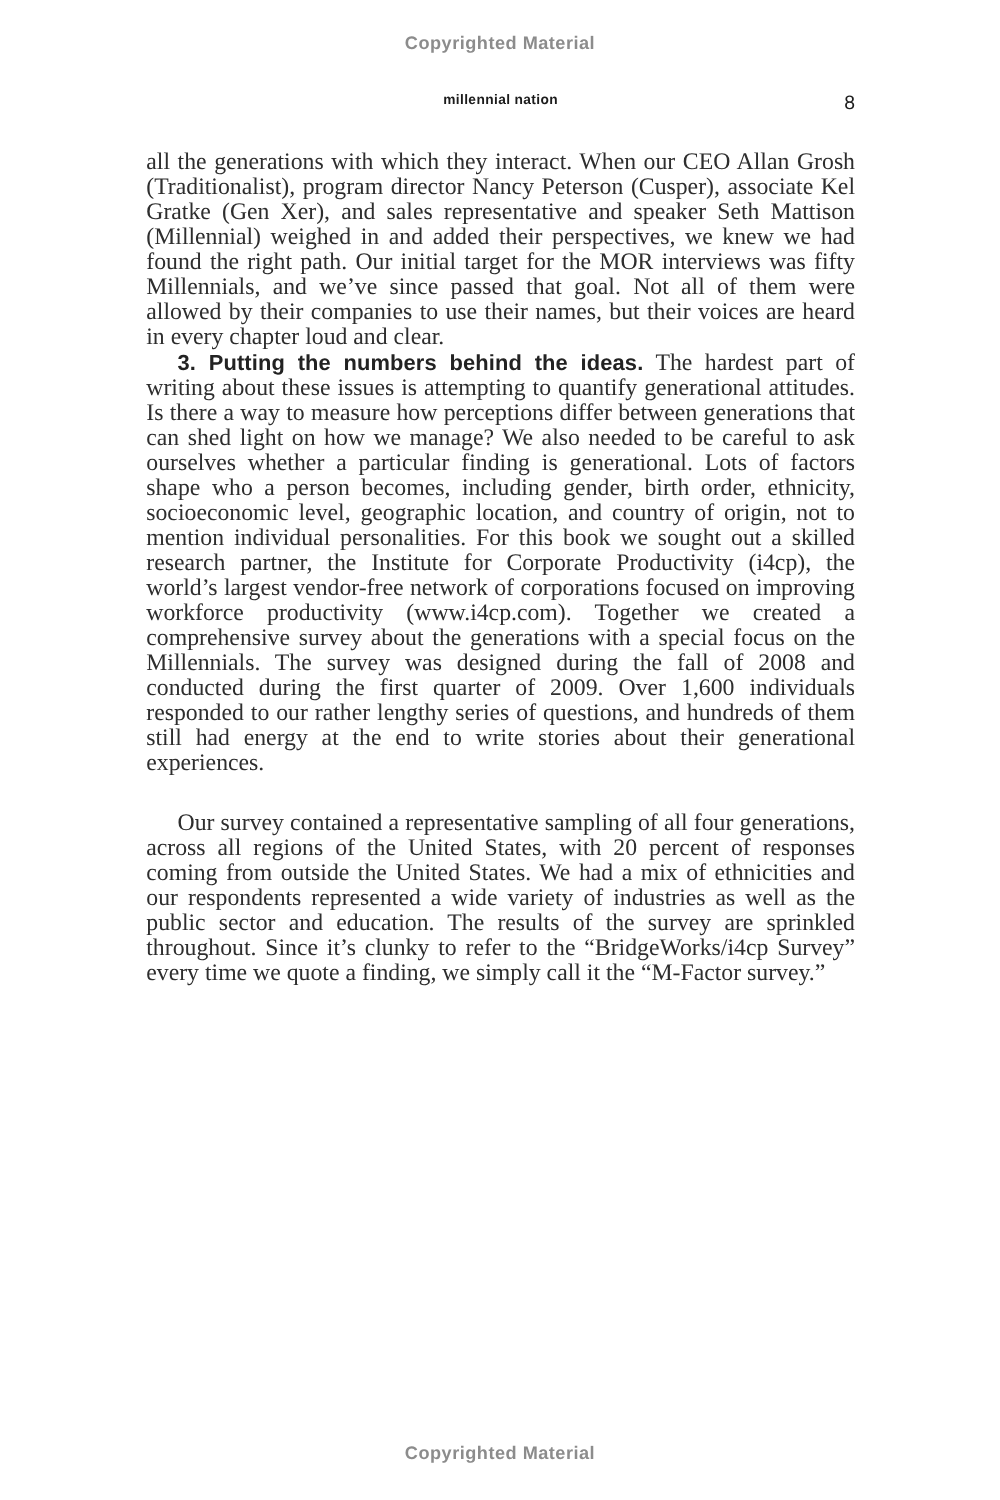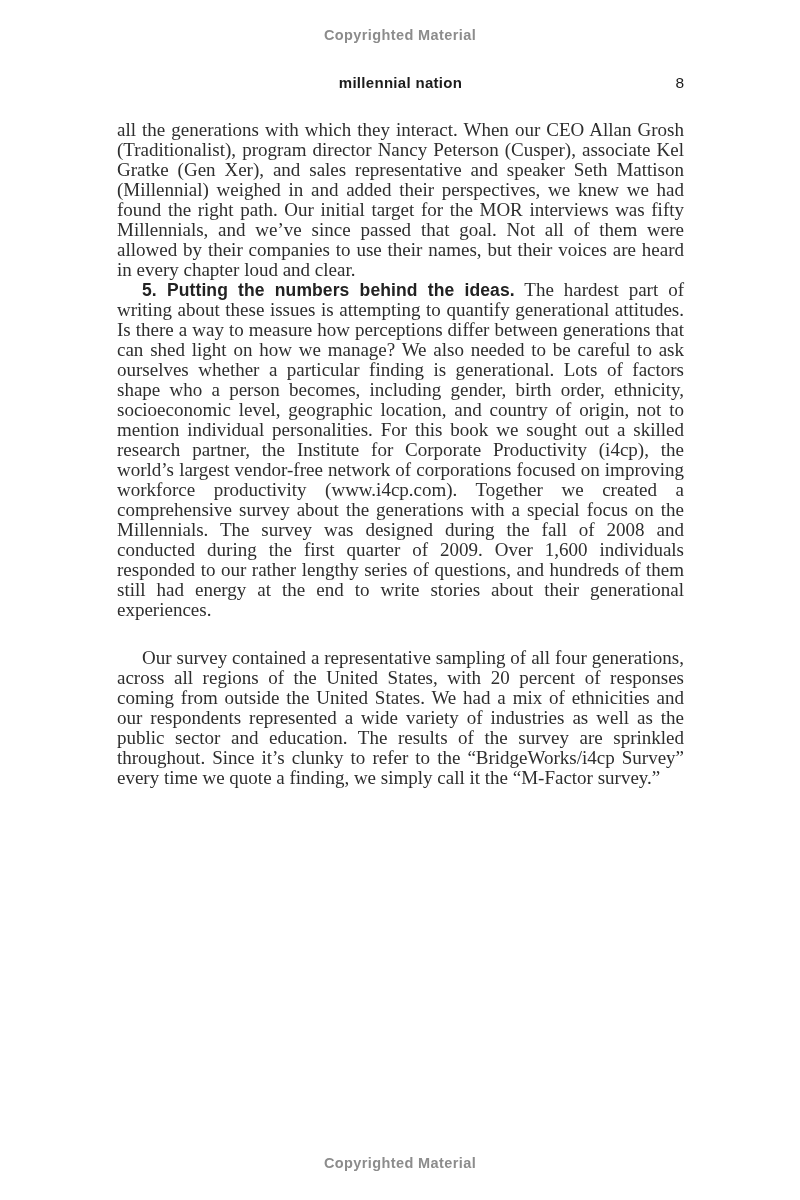--- a/index.html
+++ b/index.html
@@ -35,21 +35,21 @@
     top: 74px;
     left: 117px;
     width: 567px;
     height: 22px;
   }
   .running-title {
     display: block;
     text-align: center;
     font-family: "Liberation Sans", sans-serif;
     font-weight: bold;
-    font-size: 15px;
+    font-size: 11px;
     color: #1c1c1c;
     letter-spacing: 0.3px;
   }
   .page-number {
     position: absolute;
     top: 0;
     right: 0;
     font-family: "Liberation Sans", sans-serif;
     font-weight: normal;
     font-size: 15.5px;
@@ -88,21 +88,21 @@
   <div class="copyright top">Copyrighted Material</div>
 
   <div class="header">
     <span class="running-title">millennial nation</span>
     <span class="page-number">8</span>
   </div>
 
   <div class="body-text">
     <p class="para">all the generations with which they interact. When our CEO Allan Grosh (Traditionalist), program director Nancy Peterson (Cusper), associate Kel Gratke (Gen Xer), and sales representative and speaker Seth Mattison (Millennial) weighed in and added their perspectives, we knew we had found the right path. Our initial target for the MOR interviews was fifty Millennials, and we’ve since passed that goal. Not all of them were allowed by their companies to use their names, but their voices are heard in every chapter loud and clear.</p>
     <p class="para indent">
-      <span class="lead">5. Putting the numbers behind the ideas.</span>
+      <span class="lead">3. Putting the numbers behind the ideas.</span>
       <span>The hardest part of writing about these issues is attempting to quantify generational attitudes. Is there a way to measure how perceptions differ between generations that can shed light on how we manage? We also needed to be careful to ask ourselves whether a particular finding is generational. Lots of factors shape who a person becomes, including gender, birth order, ethnicity, socioeconomic level, geographic location, and country of origin, not to mention individual personalities. For this book we sought out a skilled research partner, the Institute for Corporate Productivity (i4cp), the world’s largest vendor-free network of corporations focused on improving workforce productivity (www.i4cp.com). Together we created a comprehensive survey about the generations with a special focus on the Millennials. The survey was designed during the fall of 2008 and conducted during the first quarter of 2009. Over 1,600 individuals responded to our rather lengthy series of questions, and hundreds of them still had energy at the end to write stories about their generational experiences.</span>
     </p>
     <p class="para indent spaced">Our survey contained a representative sampling of all four generations, across all regions of the United States, with 20 percent of responses coming from outside the United States. We had a mix of ethnicities and our respondents represented a wide variety of industries as well as the public sector and education. The results of the survey are sprinkled throughout. Since it’s clunky to refer to the “BridgeWorks/i4cp Survey” every time we quote a finding, we simply call it the “M-Factor survey.”</p>
   </div>
 
   <div class="copyright bottom">Copyrighted Material</div>
 
 </div>
 
 </body></html>

